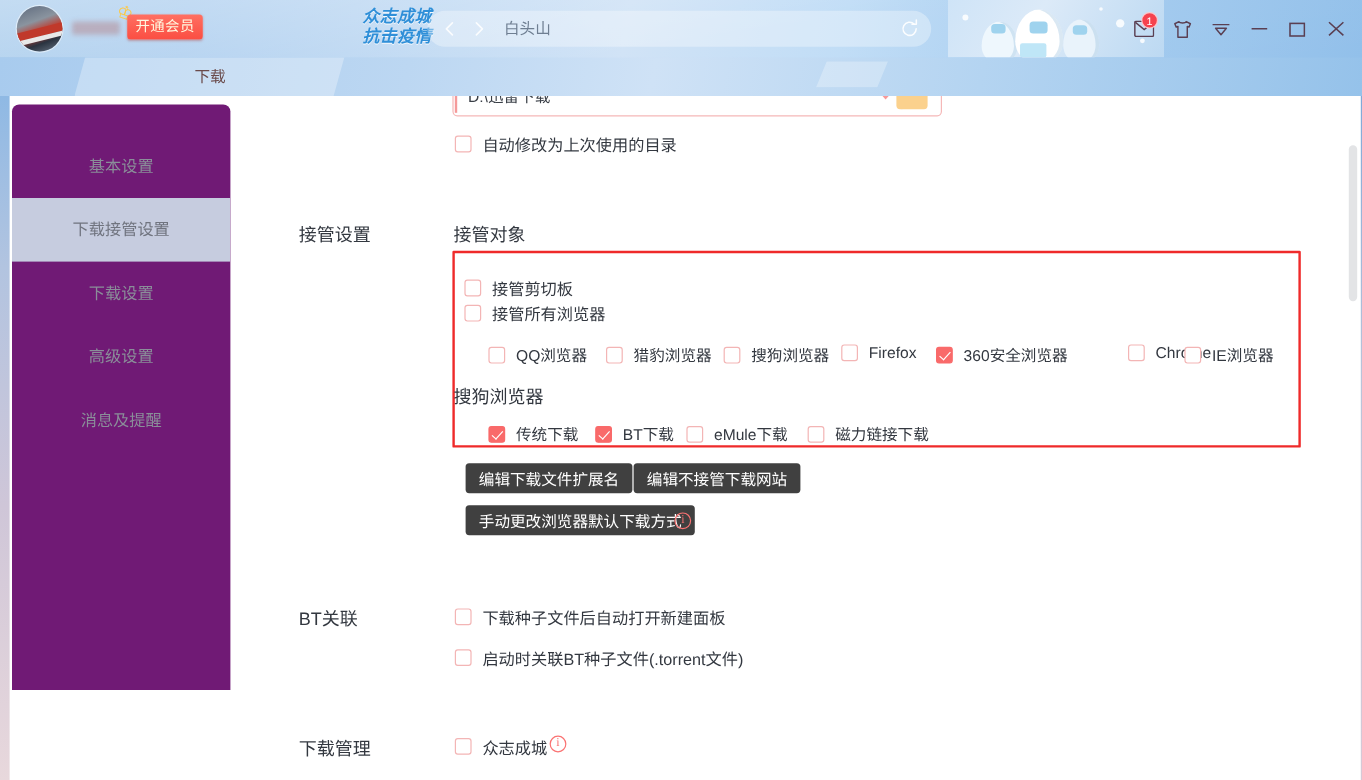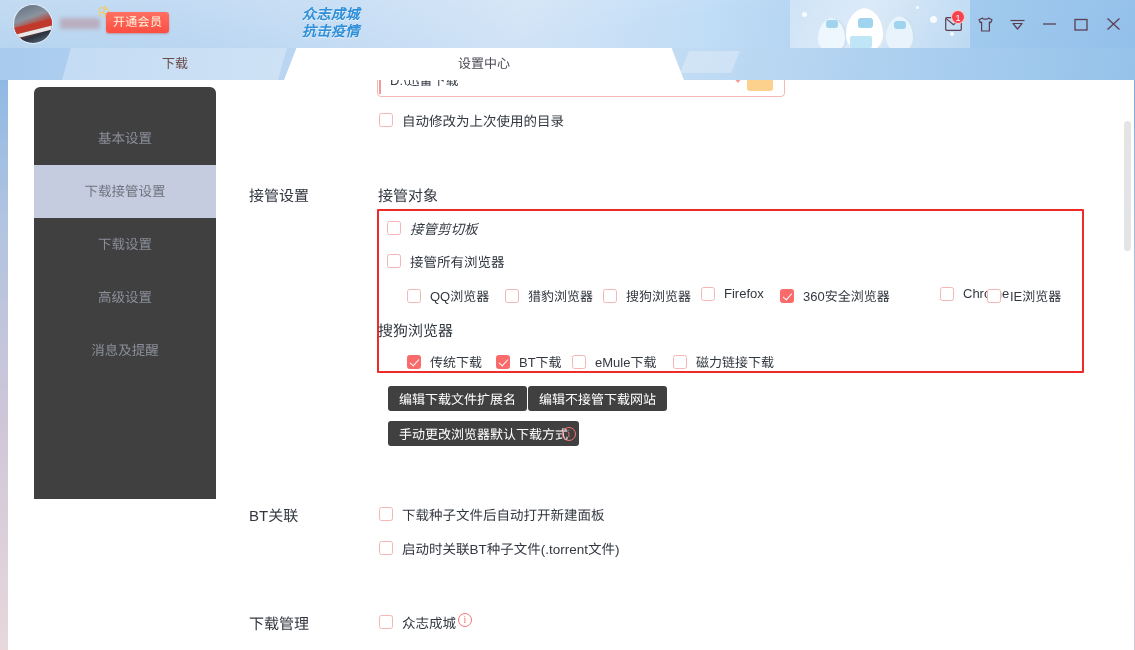--- a/index.html
+++ b/index.html
@@ -199,25 +199,24 @@
     overflow: hidden;
   }
   .leftrail {
     position: absolute; left: 0; top: 0; width: 8px; height: 571px;
     background: linear-gradient(180deg,#8fb9e4 0%, #b2c4e0 25%, #cfc6d8 60%, #e8d8dc 100%);
   }
 
   
   .sidebar {
     position: absolute; left: 10px; top: 7px;
-    width: 182px; height: 412px;
-    background: #404040;
+    width: 182px; height: 488px;
+    background: #701a75;
     border-radius: 6px 6px 0 0;
     overflow: hidden;
-    margin-left: 24px;
   }
   .side-item {
     height: 53px; line-height: 53px;
     text-align: center;
     font-size: 13.5px;
     color: #8a8e99;
   }
   .side-item:first-child { margin-top: 25px; }
   .side-item.active {
     background: #c6ccdf;
@@ -389,20 +388,39 @@
     </div>
     <div class="username"></div>
     <div class="vip-crown">♔</div>
     <div class="vip-badge">开通会员</div>
 
     <div class="slogan">
       <div>众志成城</div>
       <div>抗击疫情</div>
     </div>
 
+    <div class="addrbar">
+      <div class="nav-arrow nav-back">
+        <svg width="18" height="18" viewBox="0 0 18 18">
+            <path d="M11 4 L6 9 L11 14" fill="none" stroke="currentColor" stroke-width="1.4" stroke-linecap="round" stroke-linejoin="round"></path>
+          </svg>
+      </div>
+      <div class="nav-arrow nav-fwd">
+        <svg width="18" height="18" viewBox="0 0 18 18">
+            <path d="M7 4 L12 9 L7 14" fill="none" stroke="currentColor" stroke-width="1.4" stroke-linecap="round" stroke-linejoin="round"></path>
+          </svg>
+      </div>
+      <div class="addr-text">白头山</div>
+      <div class="addr-refresh">
+        <svg width="18" height="18" viewBox="0 0 18 18">
+            <path d="M14.5 9a5.5 5.5 0 1 1-1.7-4" fill="none" stroke="currentColor" stroke-width="1.3" stroke-linecap="round"></path>
+            <path d="M14.6 1.6 L14.6 5.2 L11 5.2" fill="none" stroke="currentColor" stroke-width="1.3" stroke-linecap="round" stroke-linejoin="round"></path>
+          </svg>
+      </div>
+    </div>
 
     <div class="wincontrols">
       <div class="wc">
         <svg width="17" height="14" viewBox="0 0 17 14">
             <rect x="0.7" y="0.7" width="15.6" height="12.6" rx="1" fill="none" stroke="currentColor" stroke-width="1.2"></rect>
             <path d="M1.2 1.6 L8.5 7.6 L15.8 1.6" fill="none" stroke="currentColor" stroke-width="1.2"></path>
           </svg>
         <span class="mail-badge">1</span>
       </div>
       <div class="wc">
@@ -430,21 +448,20 @@
         <svg width="15" height="14" viewBox="0 0 15 14">
             <path d="M1.5 1.5 L13.5 12.5 M13.5 1.5 L1.5 12.5" stroke="currentColor" stroke-width="1.3"></path>
           </svg>
       </div>
     </div>
   </div>
 
   <div class="tabstrip">
     <div class="tabstrip-bg"></div>
     <div class="tab tab-inactive">下载</div>
-    <div class="tab tab-active">设置中心</div>
     <div class="tab-ghost"></div>
   </div>
 
   <div class="content">
     <div class="leftrail"></div>
     <div class="right-edge"></div>
 
     <div class="sidebar">
       <div class="side-item">基本设置</div>
       <div class="side-item active">下载接管设置</div>
@@ -468,21 +485,21 @@
       <div class="cb-line" style="left:187px; top:30px;">
         <span class="cbox"></span>
         <span class="cb-label">自动修改为上次使用的目录</span>
       </div>
 
       <div class="grouplabel" style="left:57px; top:104px;">接管设置</div>
       <div class="grouplabel" style="left:186px; top:104px;">接管对象</div>
 
       <div class="redbox"></div>
 
-      <div class="cb-line" style="left:195px; top:138px;font-style:italic;">
+      <div class="cb-line" style="left:195px; top:150px;">
         <span class="cbox"></span>
         <span class="cb-label">接管剪切板</span>
       </div>
 
       <div class="cb-line" style="left:195px; top:171px;">
         <span class="cbox"></span>
         <span class="cb-label">接管所有浏览器</span>
       </div>
 
       <div class="cb-line" style="left:215px; top:206px;">

